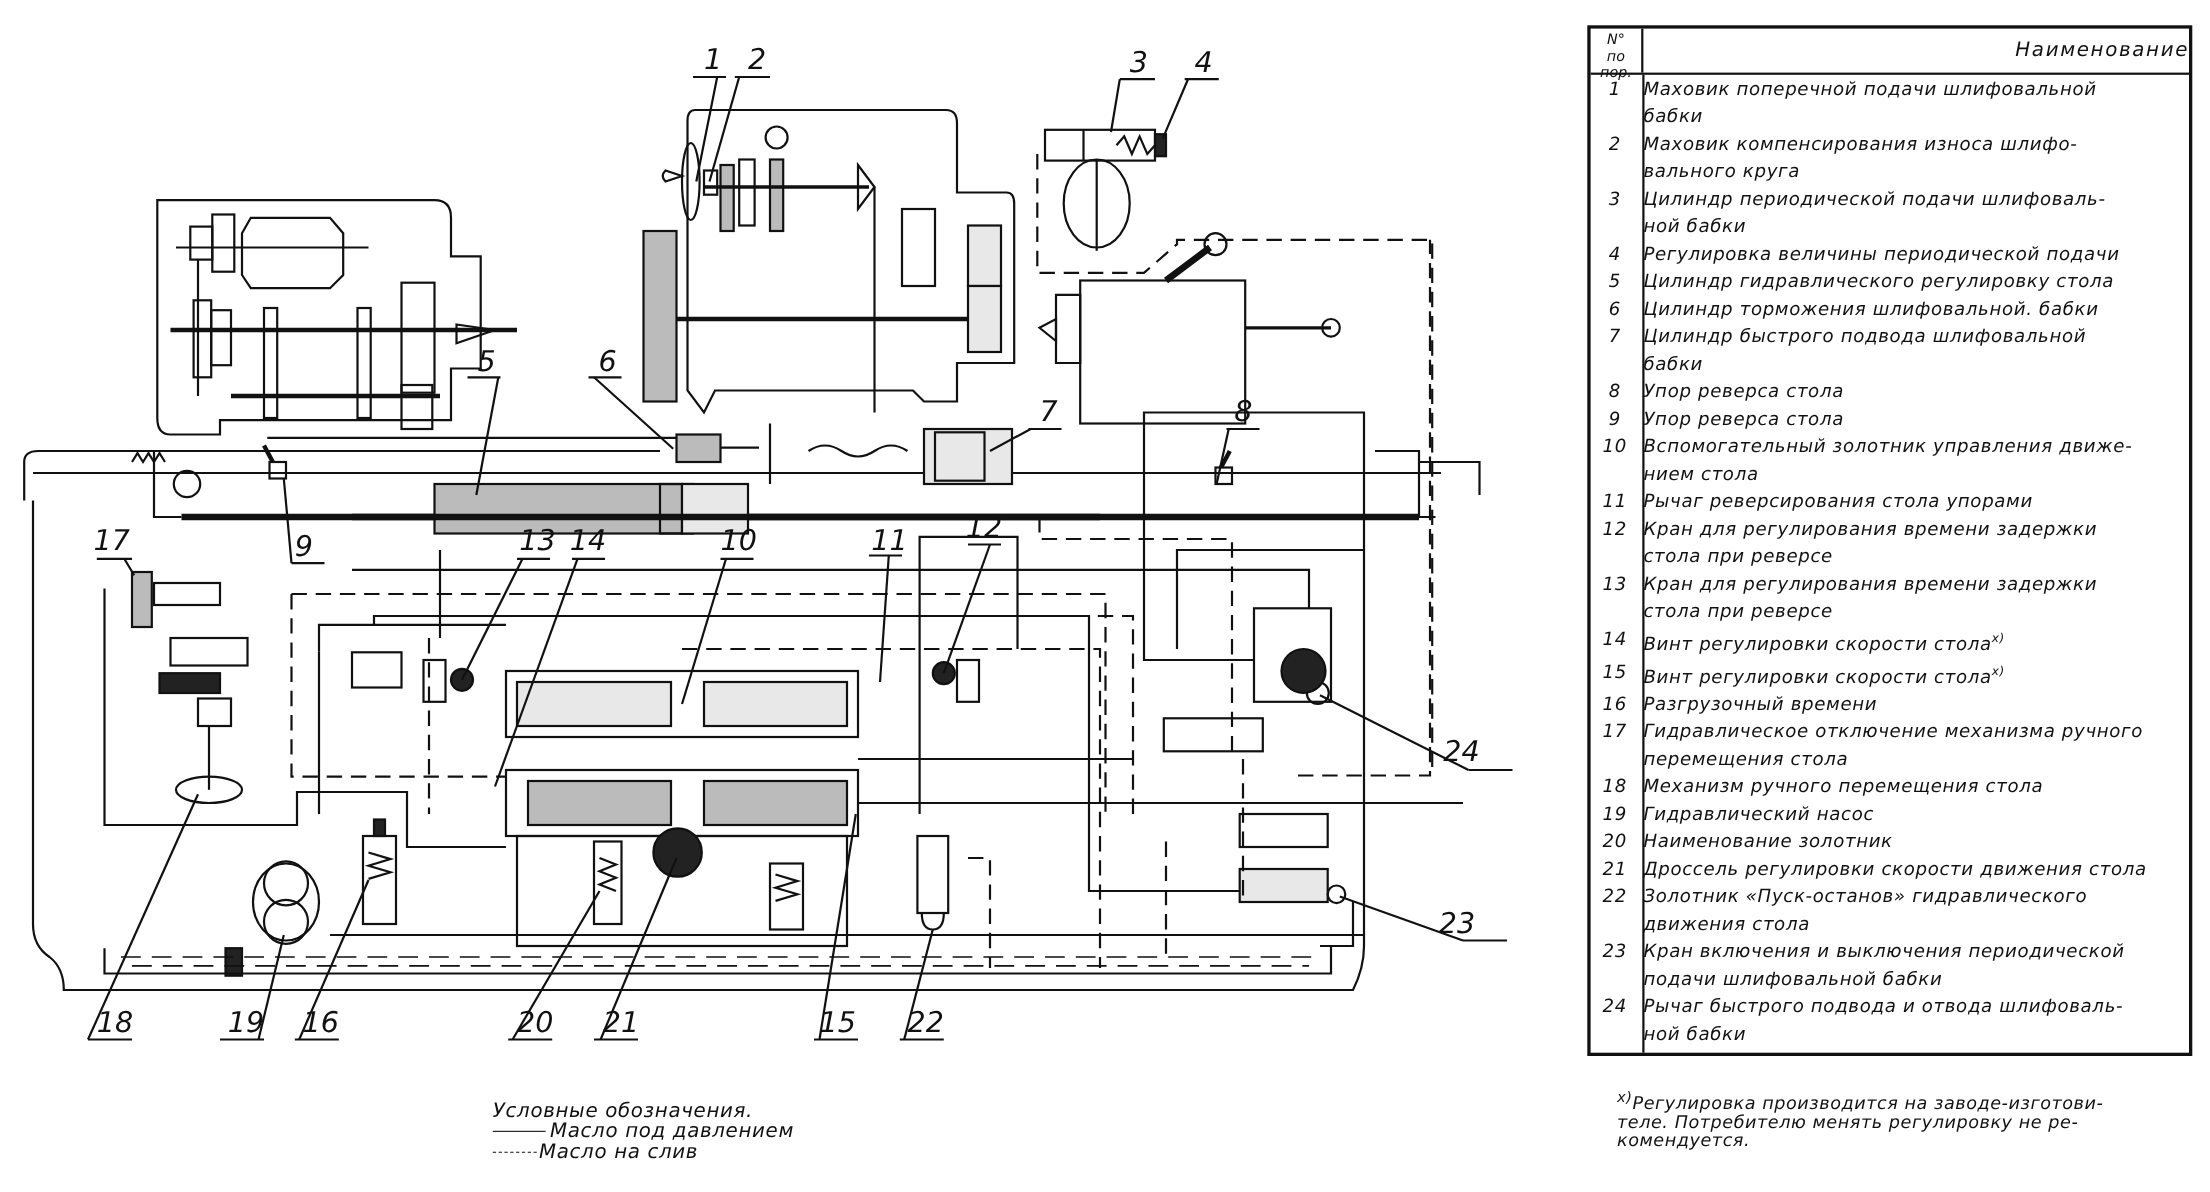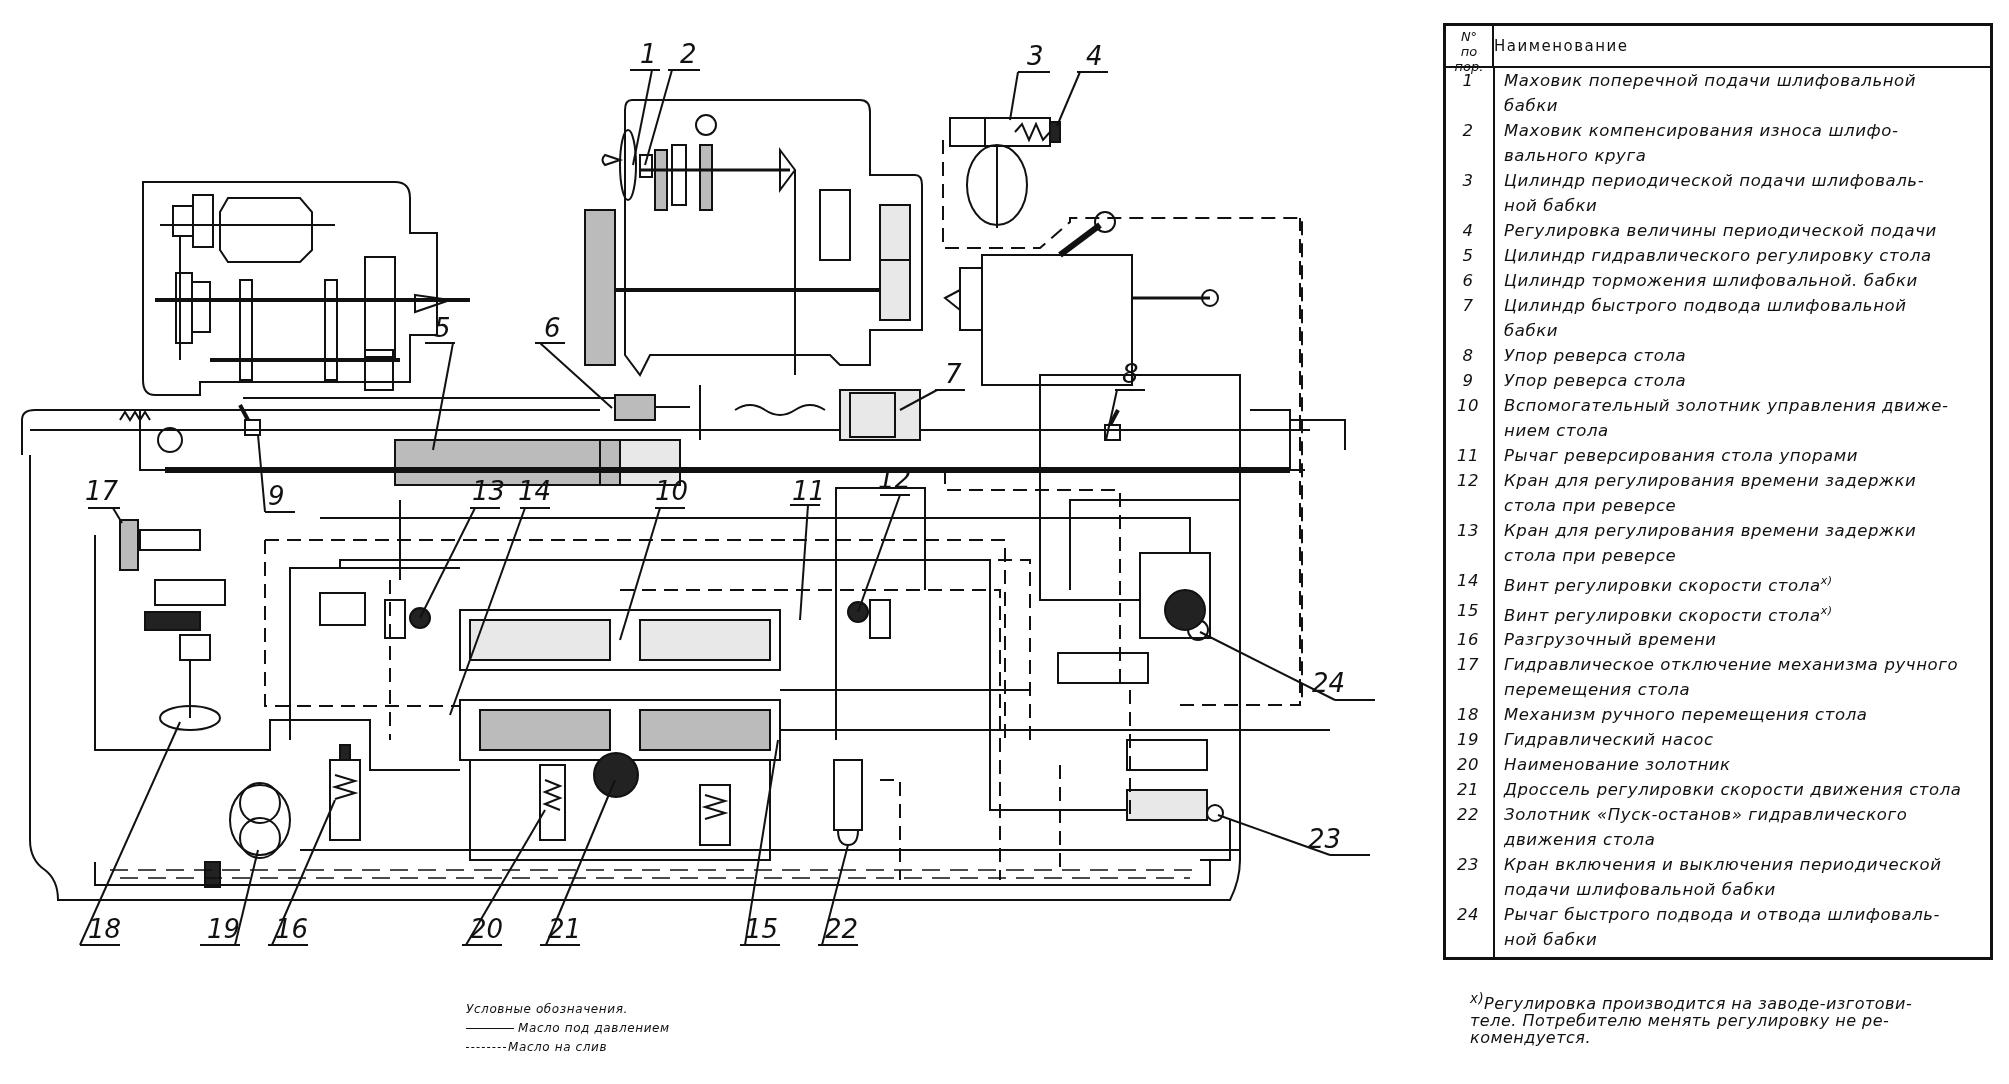--- a/index.html
+++ b/index.html
@@ -13,29 +13,29 @@
   #schematic .fill-dark { fill:#222; }
   #schematic .fill-light { fill:#e8e8e8; }
   #schematic text.callout { font-family:"DejaVu Sans", sans-serif; font-style:italic; font-size:26px; fill:#111; stroke:none; }
   #schematic .oil { stroke-width:1.5; stroke-dasharray:18 10; }
 
   .parts-table { position:absolute; left:1443px; top:23px; width:550px; height:937px;
                  border:3px solid #111; box-sizing:border-box; }
   .parts-table .hdr { display:flex; height:40px; border-bottom:2.5px solid #111; }
   .parts-table .hdr .c-num { width:48px; border-right:2px solid #111; font-style:italic; font-size:13px;
                              text-align:center; line-height:15px; padding-top:3px; box-sizing:border-box; }
-  .parts-table .hdr .c-name { flex:1; font-size:15px; letter-spacing:1.5px; text-align:left; line-height:40px; }
+  .parts-table .hdr .c-name { flex:1; font-style:italic; font-size:18px; letter-spacing:1.5px; text-align:right; line-height:40px; }
   .parts-table .body { position:absolute; left:0; right:0; top:42px; bottom:0; }
   .parts-table .divider { position:absolute; left:47px; top:0; bottom:0; border-left:2px solid #111; }
   .row { display:flex; font-style:italic; font-size:16.5px; letter-spacing:0.6px; line-height:25px; }
   .row .n { width:48px; text-align:center; box-sizing:border-box; padding-right:4px; }
-  .row .t { flex:1; padding-left:10px; white-space:pre-line;font-style:italic; }
+  .row .t { flex:1; white-space:pre-line;font-style:italic; }
   .row .t sup { font-size:11px; }
   .footnote { position:absolute; left:1470px; top:990px; width:520px; font-style:italic; font-size:16px; line-height:17px; letter-spacing:0.5px; }
-  .legend { position:absolute; left:466px; top:1000px; font-style:italic; font-size:12px; letter-spacing:0.6px; line-height:19px; }
+  .legend { position:absolute; left:448px; top:1000px; font-style:italic; font-size:18px; letter-spacing:0.6px; line-height:19px; }
   .legend .ln { display:flex; align-items:center;text-align:center; }
   .legend .sw { display:inline-block; width:48px; margin-right:4px; border-top:1.5px solid #111; }
   .legend .sw.dash { border-top:1.5px dashed #111; width:40px; margin-right:2px; }
 </style>
 </head>
 <body>
 
 <svg id="schematic" viewBox="0 0 1420 1084" xmlns="http://www.w3.org/2000/svg">
 
   <g>

